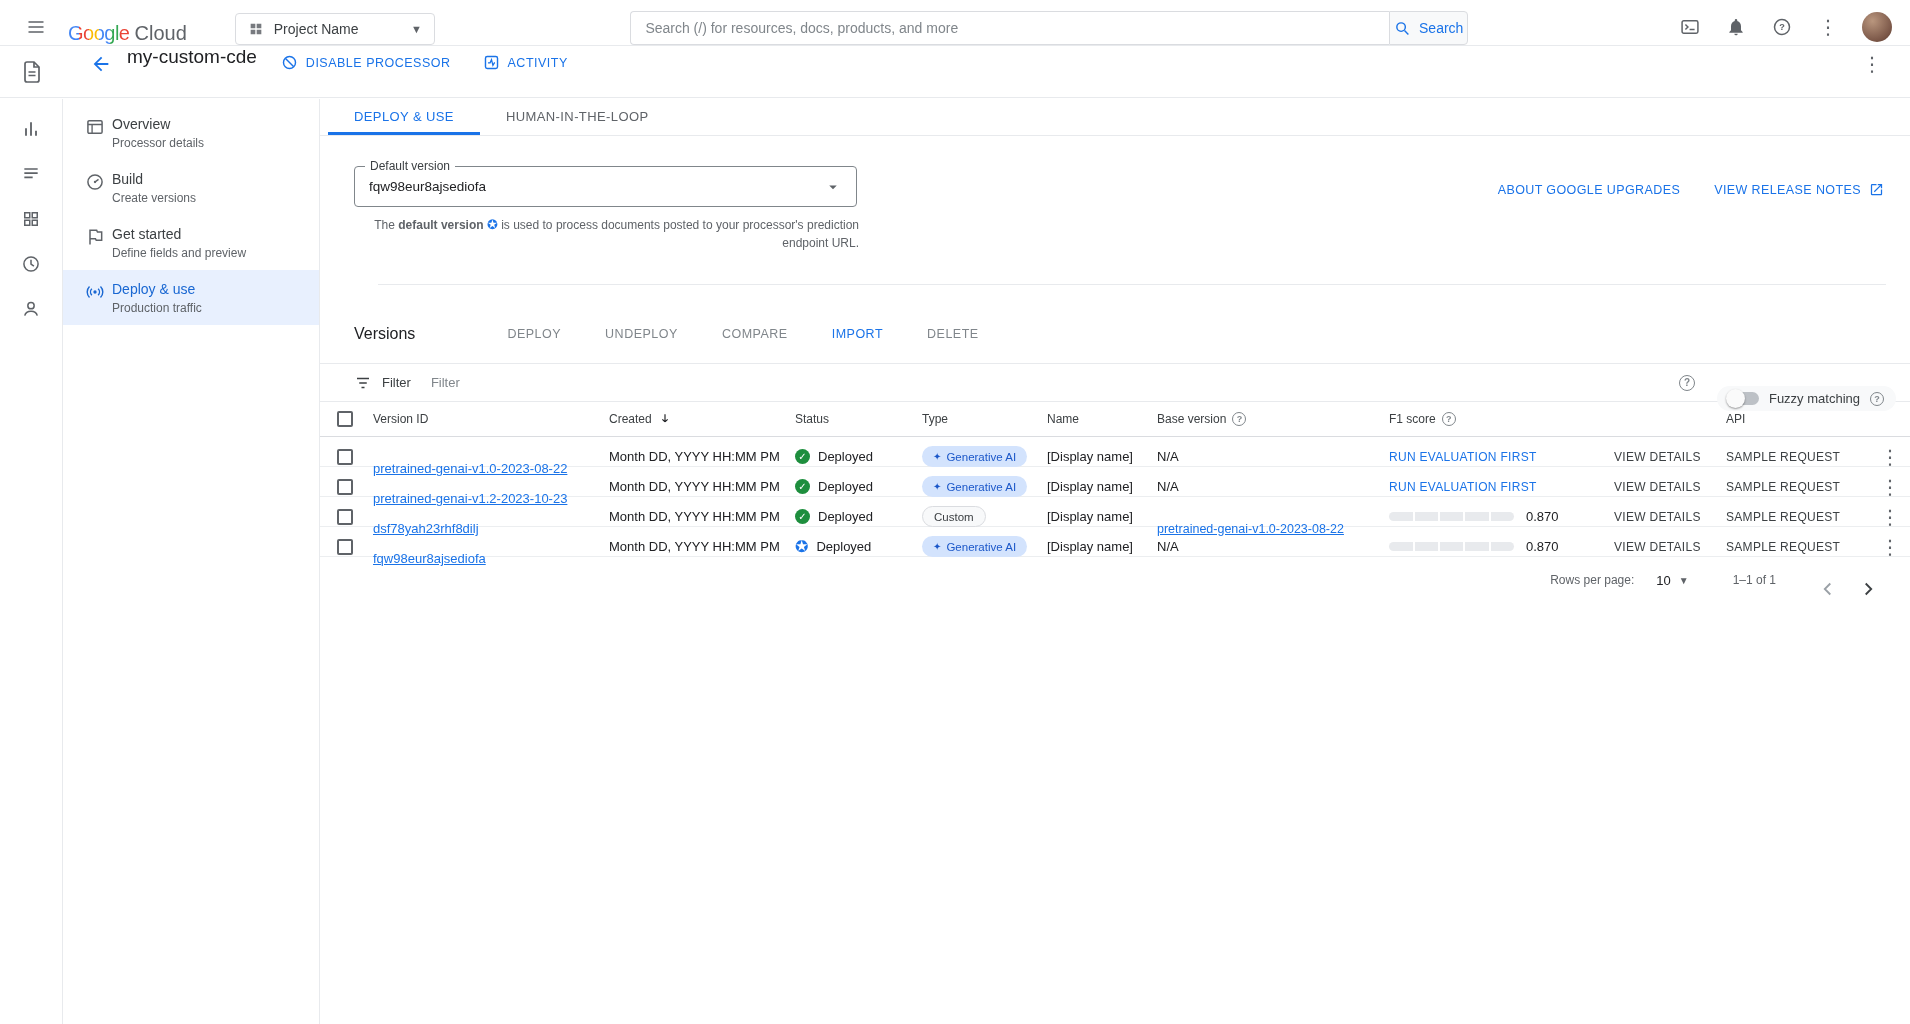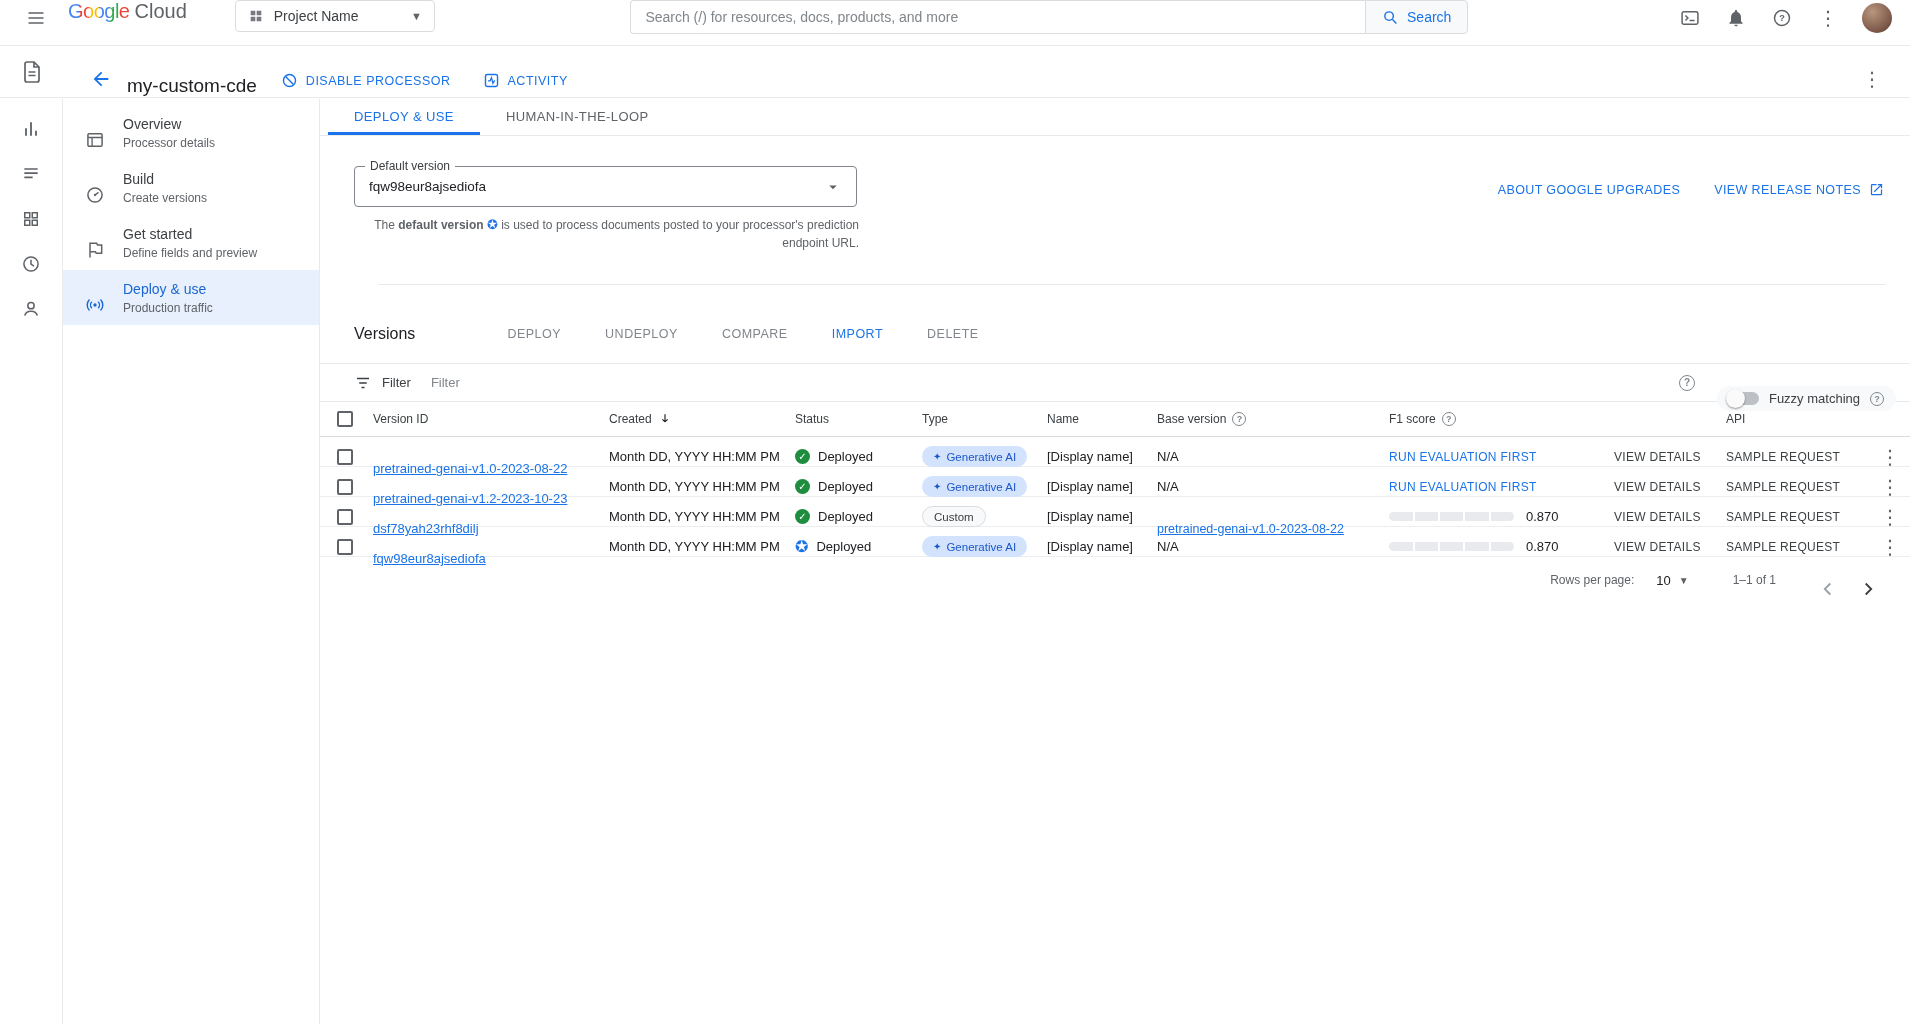--- a/index.html
+++ b/index.html
@@ -1,65 +1,65 @@
 <!DOCTYPE html>
 <html><head>
 <meta charset="utf-8">
 <style>
   * { box-sizing: border-box; margin: 0; padding: 0; }
   html,body { width:1910px; height:1024px; background:#fff; overflow:hidden;
     font-family:"Liberation Sans", sans-serif; color:#202124; }
   svg { display:block; }
 
   
-  .topbar { height:46px; display:flex; align-items:flex-start; padding:0 18px;
+  .topbar { height:46px; display:flex; align-items:flex-end; padding:0 18px;
     border-bottom:1px solid #e8eaed; gap:10px; }
   .iconbtn { width:36px; height:36px; display:flex; align-items:center; justify-content:center;
     color:#5f6368; border-radius:50%; cursor:pointer; flex:0 0 auto; }
   .logo { display:flex; align-items:baseline; gap:5px; margin-left:4px; font-size:20px; }
   .logo-google { font-weight:500; letter-spacing:-0.5px;
     background:linear-gradient(90deg,#4285F4 0 17%,#EA4335 17% 34%,#FBBC04 34% 50%,#4285F4 50% 67%,#34A853 67% 84%,#EA4335 84% 100%);
     -webkit-background-clip:text; background-clip:text; color:transparent; }
   .logo-cloud { color:#5f6368; }
   .project-btn { display:flex; align-items:center; gap:10px; height:32px; padding:0 12px;
     border:1px solid #dadce0; border-radius:4px; margin-left:38px; font-size:14px; color:#3c4043;
     min-width:200px; cursor:pointer; }
   .project-btn .caret { margin-left:auto; color:#5f6368; font-size:11px; }
   .search-wrap { display:flex; margin:0 auto; width:838px; height:34px; }
   .search-input { flex:1; border:1px solid #dadce0; border-right:none; border-radius:4px 0 0 4px;
     padding:0 14px; font-size:14px; color:#202124; outline:none; font-family:inherit; background:#fff; }
   .search-input::placeholder { color:#80868b; }
-  .search-btn { display:flex; align-items:center; gap:8px; padding:0 16px; border:1px solid #dadce0;
+  .search-btn { display:flex; align-items:center; gap:8px; padding:0 4px; border:1px solid #dadce0;
     border-radius:0 4px 4px 0; background:#f8f9fa; color:#1a73e8; font-size:14px; font-weight:500; cursor:pointer; }
   .top-right { display:flex; align-items:center; gap:10px; margin-left:8px; }
   .avatar { width:30px; height:30px; border-radius:50%; margin-left:6px; cursor:pointer;
     background:radial-gradient(circle at 35% 30%, #b9967e, #7a5647 70%, #55382c); }
 
   
-  .proc-header { height:52px; display:flex; align-items:flex-end; border-bottom:1px solid #e8eaed;
+  .proc-header { height:52px; display:flex; align-items:flex-start; border-bottom:1px solid #e8eaed;
     padding-left:83px; padding-right:20px; position:relative; }
   .docai-logo { position:absolute; left:20px; top:14px; color:#5f6368; }
   .back-btn { width:36px; height:36px; display:flex; align-items:center; justify-content:center;
     color:#1a73e8; cursor:pointer; }
   .proc-title { font-size:19px; color:#202124; margin:0 10px 0 8px; }
   .hdr-action { display:flex; align-items:center; gap:8px; color:#1a73e8; font-size:12.5px; font-weight:500;
     letter-spacing:.5px; padding:8px 14px; cursor:pointer; border-radius:4px; }
   .hdr-action + .hdr-action { margin-left:4px; }
   .hdr-dots { margin-left:auto; }
   .dots-glyph { font-size:20px; color:#5f6368; line-height:1; }
 
   
   .rail { position:absolute; left:0; top:99px; bottom:0; width:63px; border-right:1px solid #e8eaed;
     display:flex; flex-direction:column; align-items:center; padding-top:16px; gap:17px; background:#fff; }
   .rail .iconbtn { width:40px; height:28px; border-radius:4px; }
 
   
   .sidebar { position:absolute; left:63px; top:99px; bottom:0; width:257px; border-right:1px solid #e8eaed;
     padding-top:6px; background:#fff; }
-  .side-item { display:flex; align-items:flex-end; gap:18px; padding:10px 12px 10px 22px; cursor:pointer; }
+  .side-item { display:flex; align-items:flex-start; gap:7px; padding:10px 12px 10px 22px; cursor:pointer; }
   .side-item .s-icon { color:#5f6368; margin-top:2px; flex:0 0 auto; }
   .side-item .s-label { font-size:14px; color:#3c4043; line-height:1.35; }
   .side-item .s-sub { font-size:12px; color:#5f6368; margin-top:2px; }
   .side-item.active { background:#e8f0fe; }
   .side-item.active .s-icon { color:#1967d2; }
   .side-item.active .s-label { color:#1967d2; font-weight:500; }
 
   
   .main { position:absolute; left:320px; top:99px; right:0; bottom:0; background:#fff; overflow:hidden; }
   .tabs { display:flex; border-bottom:1px solid #e8eaed; padding-left:8px; }

